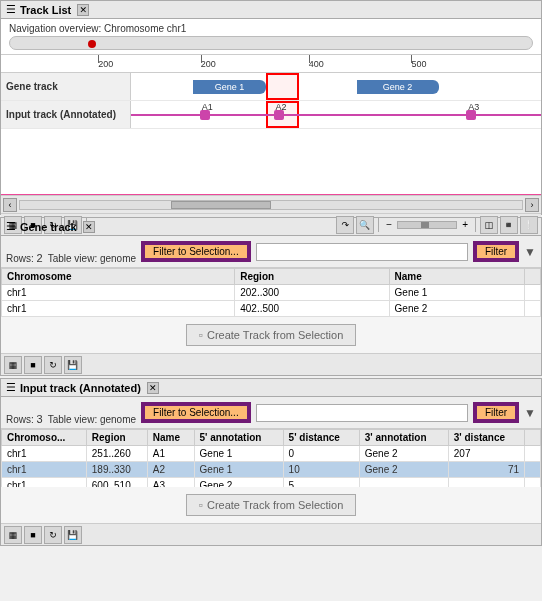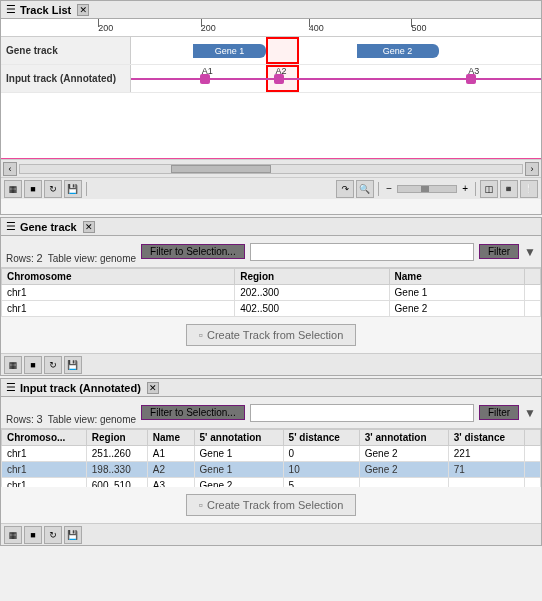--- a/index.html
+++ b/index.html
@@ -38,21 +38,21 @@
     .scroll-thumb { position: absolute; left: 30%; width: 20%; height: 100%; background: #bbb; border: 1px solid #999; }
 
     .toolbar-row { height: 22px; background: #e8e8e8; display: flex; align-items: center; padding: 0 3px; gap: 2px; border-top: 1px solid #ccc; }
     .toolbar-btn { width: 18px; height: 18px; background: #d8d8d8; border: 1px solid #aaa; display: flex; align-items: center; justify-content: center; font-size: 9px; cursor: pointer; }
     .toolbar-sep { width: 1px; height: 14px; background: #aaa; margin: 0 2px; }
 
     
     .table-panel { background: #f5f5f5; border: 1px solid #aaa; margin-bottom: 2px; }
     .table-toolbar { display: flex; align-items: center; padding: 3px 5px; gap: 5px; background: #eee; border-bottom: 1px solid #ccc; }
     .table-info { font-size: 10px; color: #333; margin-top: 13px; }
-    .filter-btn { padding: 1px 8px; font-size: 10px; background: #737373; border: 1px solid #701a75; cursor: pointer; }
+    .filter-btn { padding: 1px 8px; font-size: 10px; background: #fdba74; border: 4px solid #701a75; cursor: pointer; }
     .filter-input { flex: 1; height: 18px; border: 1px solid #aaa; font-size: 10px; padding: 0 3px; }
     .table-grid { width: 100%; border-collapse: collapse; padding-left: 18px; }
     .table-grid th { background: #e8e8e8; border: 1px solid #ccc; padding: 2px 5px; font-weight: bold; text-align: left; font-size: 10px; }
     .table-grid td { border: 1px solid #ddd; padding: 2px 5px; font-size: 10px; background: white; }
     .table-grid tr.selected td { background: #b8d0e8; color: #333; }
     .create-track-btn { display: flex; align-items: center; justify-content: center; gap: 4px; padding: 3px 12px; background: #e8e8e8; border: 1px solid #aaa; cursor: pointer; font-size: 11px; margin: 4px auto; color: #666; }
     .create-track-btn .chart-icon { font-size: 12px; color: #888; }
 
     .panel-bottom-toolbar { height: 22px; background: #e8e8e8; border-top: 1px solid #ccc; display: flex; align-items: center; padding: 0 3px; gap: 2px; }
     .zoom-slider { width: 60px; height: 8px; background: #ccc; border: 1px solid #aaa; position: relative; }
@@ -69,20 +69,26 @@
 </head>
 <body>
 
 <div class="panel track-list-panel">
   <div class="panel-header">
     <span>☰</span>
     <span class="panel-title">Track List</span>
     <span class="close-btn">✕</span>
   </div>
 
+  <div class="nav-bar-container">
+    <div style="font-size:10px; color:#333; margin-bottom:2px;">Navigation overview: Chromosome chr1</div>
+    <div class="nav-oval">
+      <div class="nav-position"></div>
+    </div>
+  </div>
 
   <div class="track-canvas">
 
     <div class="ruler">
       <div class="ruler-label" style="left:18%">200</div>
       <div class="ruler-tick" style="left:18%"></div>
       <div class="ruler-label" style="left:37%">200</div>
       <div class="ruler-tick" style="left:37%"></div>
       <div class="ruler-label" style="left:57%">400</div>
       <div class="ruler-tick" style="left:57%"></div>
@@ -243,31 +249,31 @@
           </tr>
         </thead>
         <tbody>
           <tr>
             <td>chr1</td>
             <td>251..260</td>
             <td>A1</td>
             <td>Gene 1</td>
             <td>0</td>
             <td>Gene 2</td>
-            <td>221</td>
+            <td>207</td>
             <td></td>
           </tr>
           <tr class="selected" style="background:#b8d0e8;">
             <td style="background:#b8d0e8;">chr1</td>
-            <td style="background:#b8d0e8;">198..330</td>
+            <td style="background:#b8d0e8;">189..330</td>
             <td style="background:#b8d0e8;">A2</td>
             <td style="background:#b8d0e8;">Gene 1</td>
             <td style="background:#b8d0e8;">10</td>
             <td style="background:#b8d0e8;">Gene 2</td>
-            <td style="background:#b8d0e8;">71</td>
+            <td style="background:#b8d0e8;text-align:right;">71</td>
             <td style="background:#b8d0e8;"></td>
           </tr>
           <tr>
             <td>chr1</td>
             <td>600..510</td>
             <td>A3</td>
             <td>Gene 2</td>
             <td>5</td>
             <td></td>
             <td></td>

